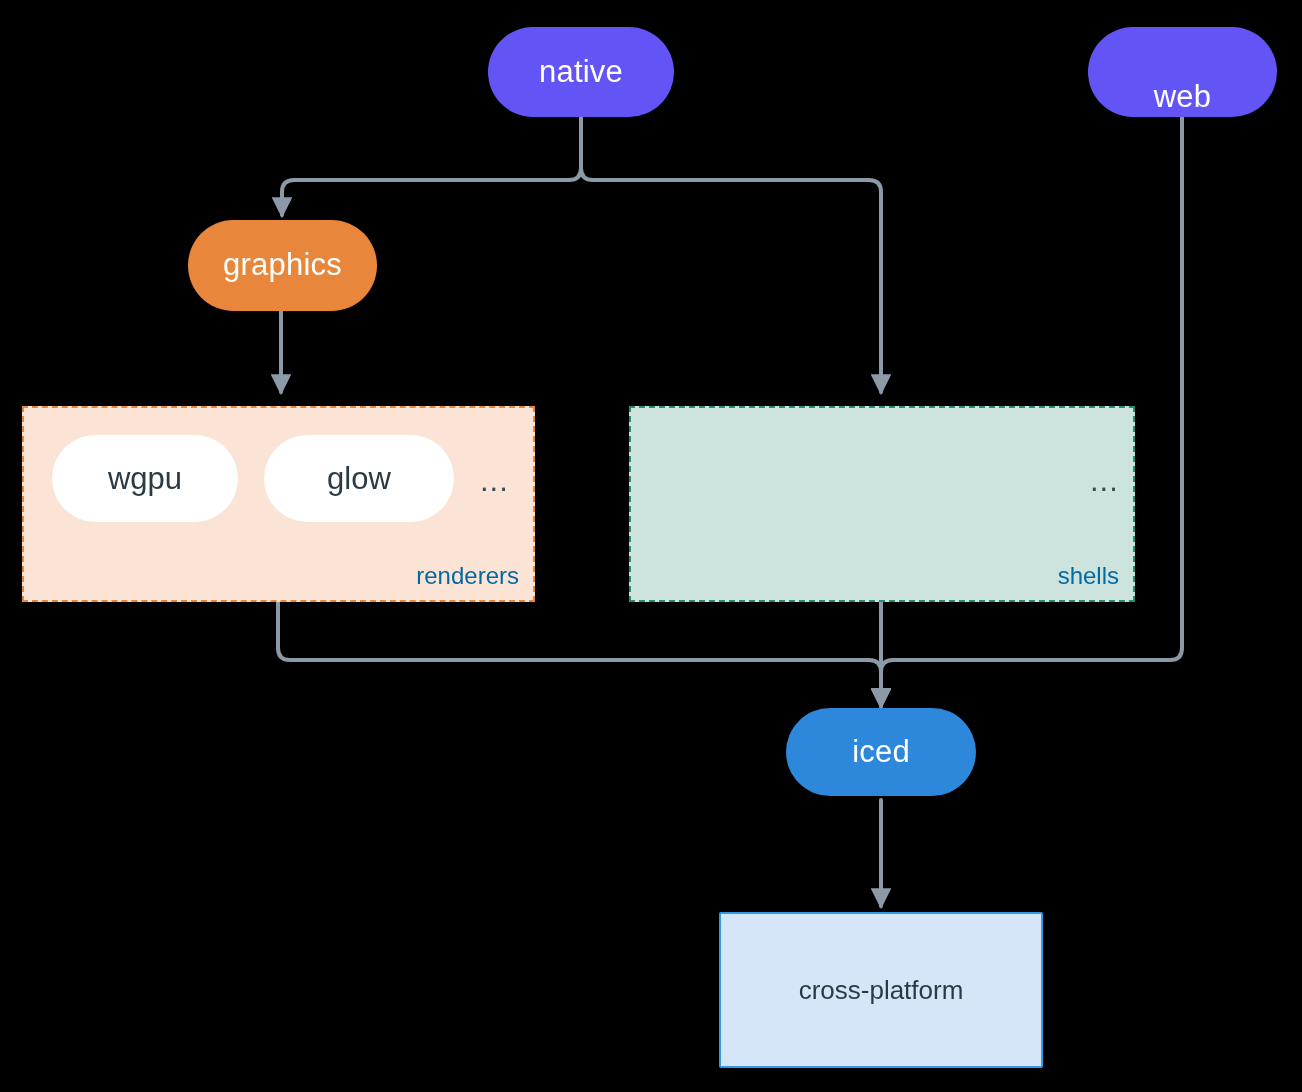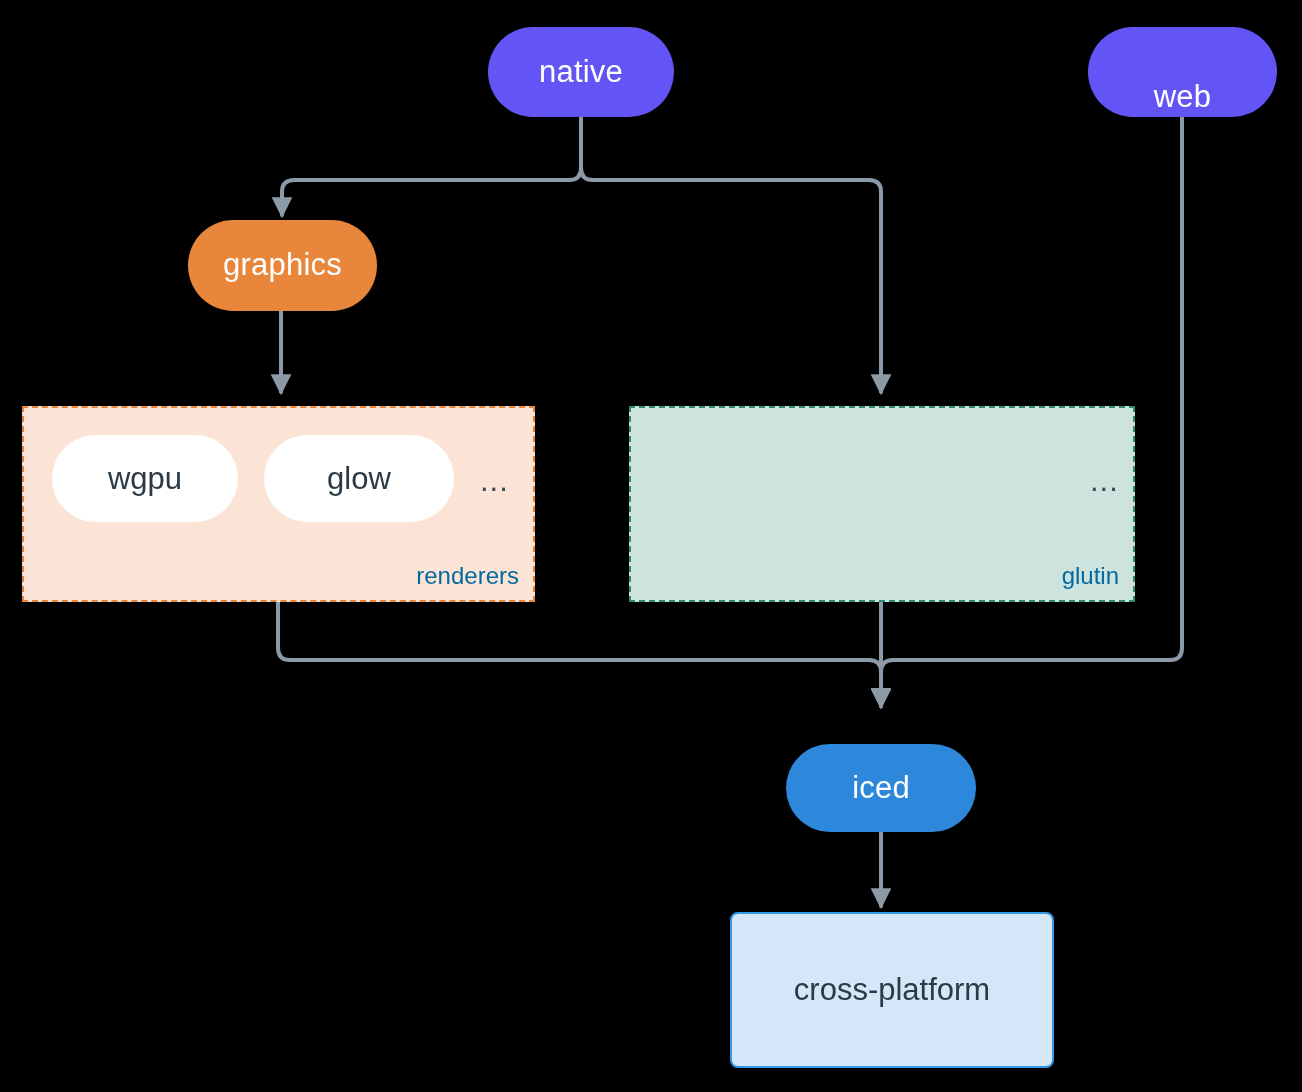--- a/index.html
+++ b/index.html
@@ -83,25 +83,24 @@
   .ellipsis {
     position: absolute;
     font-size: 31px;
     color: #3A4A55;
     letter-spacing: 1px;
   }
   
   .rect {
     background: #D4E6F7;
     border: 2px solid #3498E8;
-    border-radius: 8px;
+    border-radius: 2px;
     color: #2B3A44;
-    font-size: 31px;
+    font-size: 26px;
     flex-direction: column;
-    margin-left: 11px;
   }
   .rect span { display: block; }
 </style>
 </head>
 <body>
 
 <div id="diagram">
 
   <svg class="edges" viewBox="0 0 1302 1092" width="1302" height="1092" xmlns="http://www.w3.org/2000/svg">
     <defs>
@@ -145,24 +144,24 @@
     </div>
     <div class="chip" style="left:240px; top:27px; width:190px; height:87px;">
       <span>glow</span>
     </div>
     <div class="ellipsis" style="left:456px; top:55px;">...</div>
     <div class="group-label">renderers</div>
   </div>
 
   <div class="group group-shells" style="left:629px; top:406px; width:506px; height:196px;">
     <div class="ellipsis" style="left:459px; top:55px;">...</div>
-    <div class="group-label">glutin</div>
+    <div class="group-label">shells</div>
   </div>
 
-  <div class="node pill pill-iced" style="left:786px; top:744px; width:190px; height:88px;">
+  <div class="node pill pill-iced" style="left:786px; top:708px; width:190px; height:88px;">
     <span>iced</span>
   </div>
 
   <div class="node rect" style="left:719px; top:912px; width:324px; height:156px;">
     <span>cross-platform</span>
   </div>
 
 </div>
 
 </body></html>

